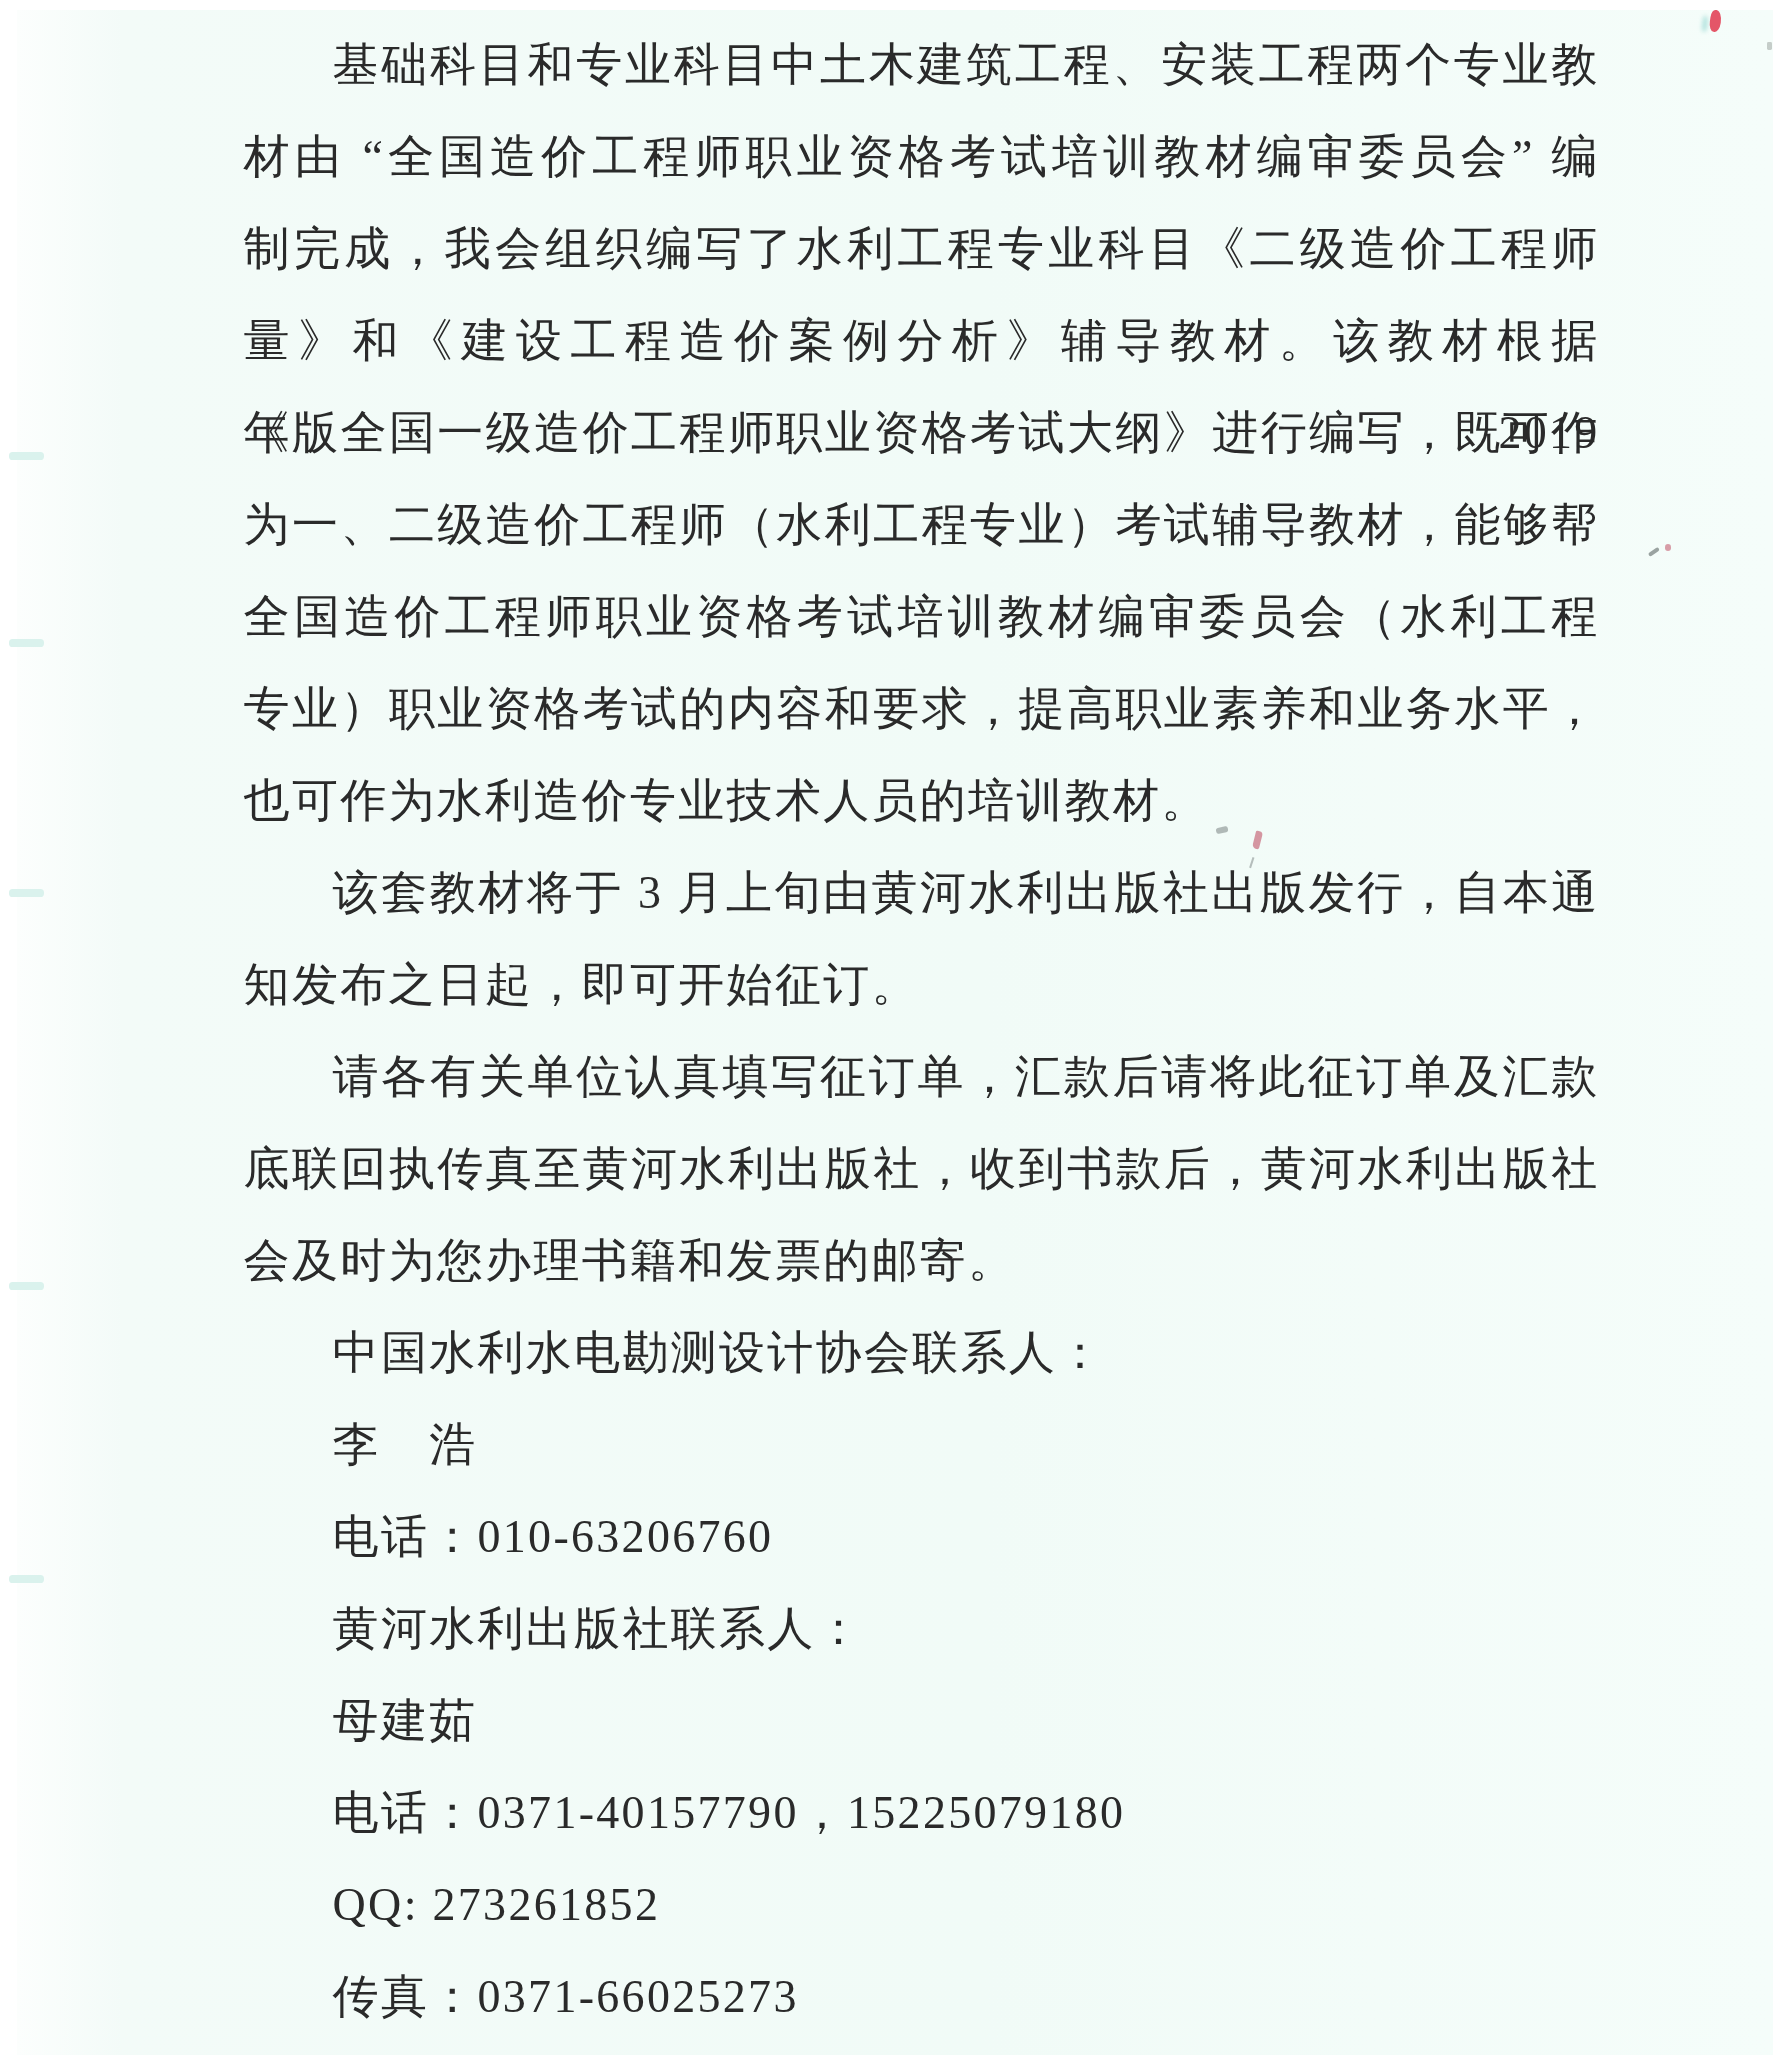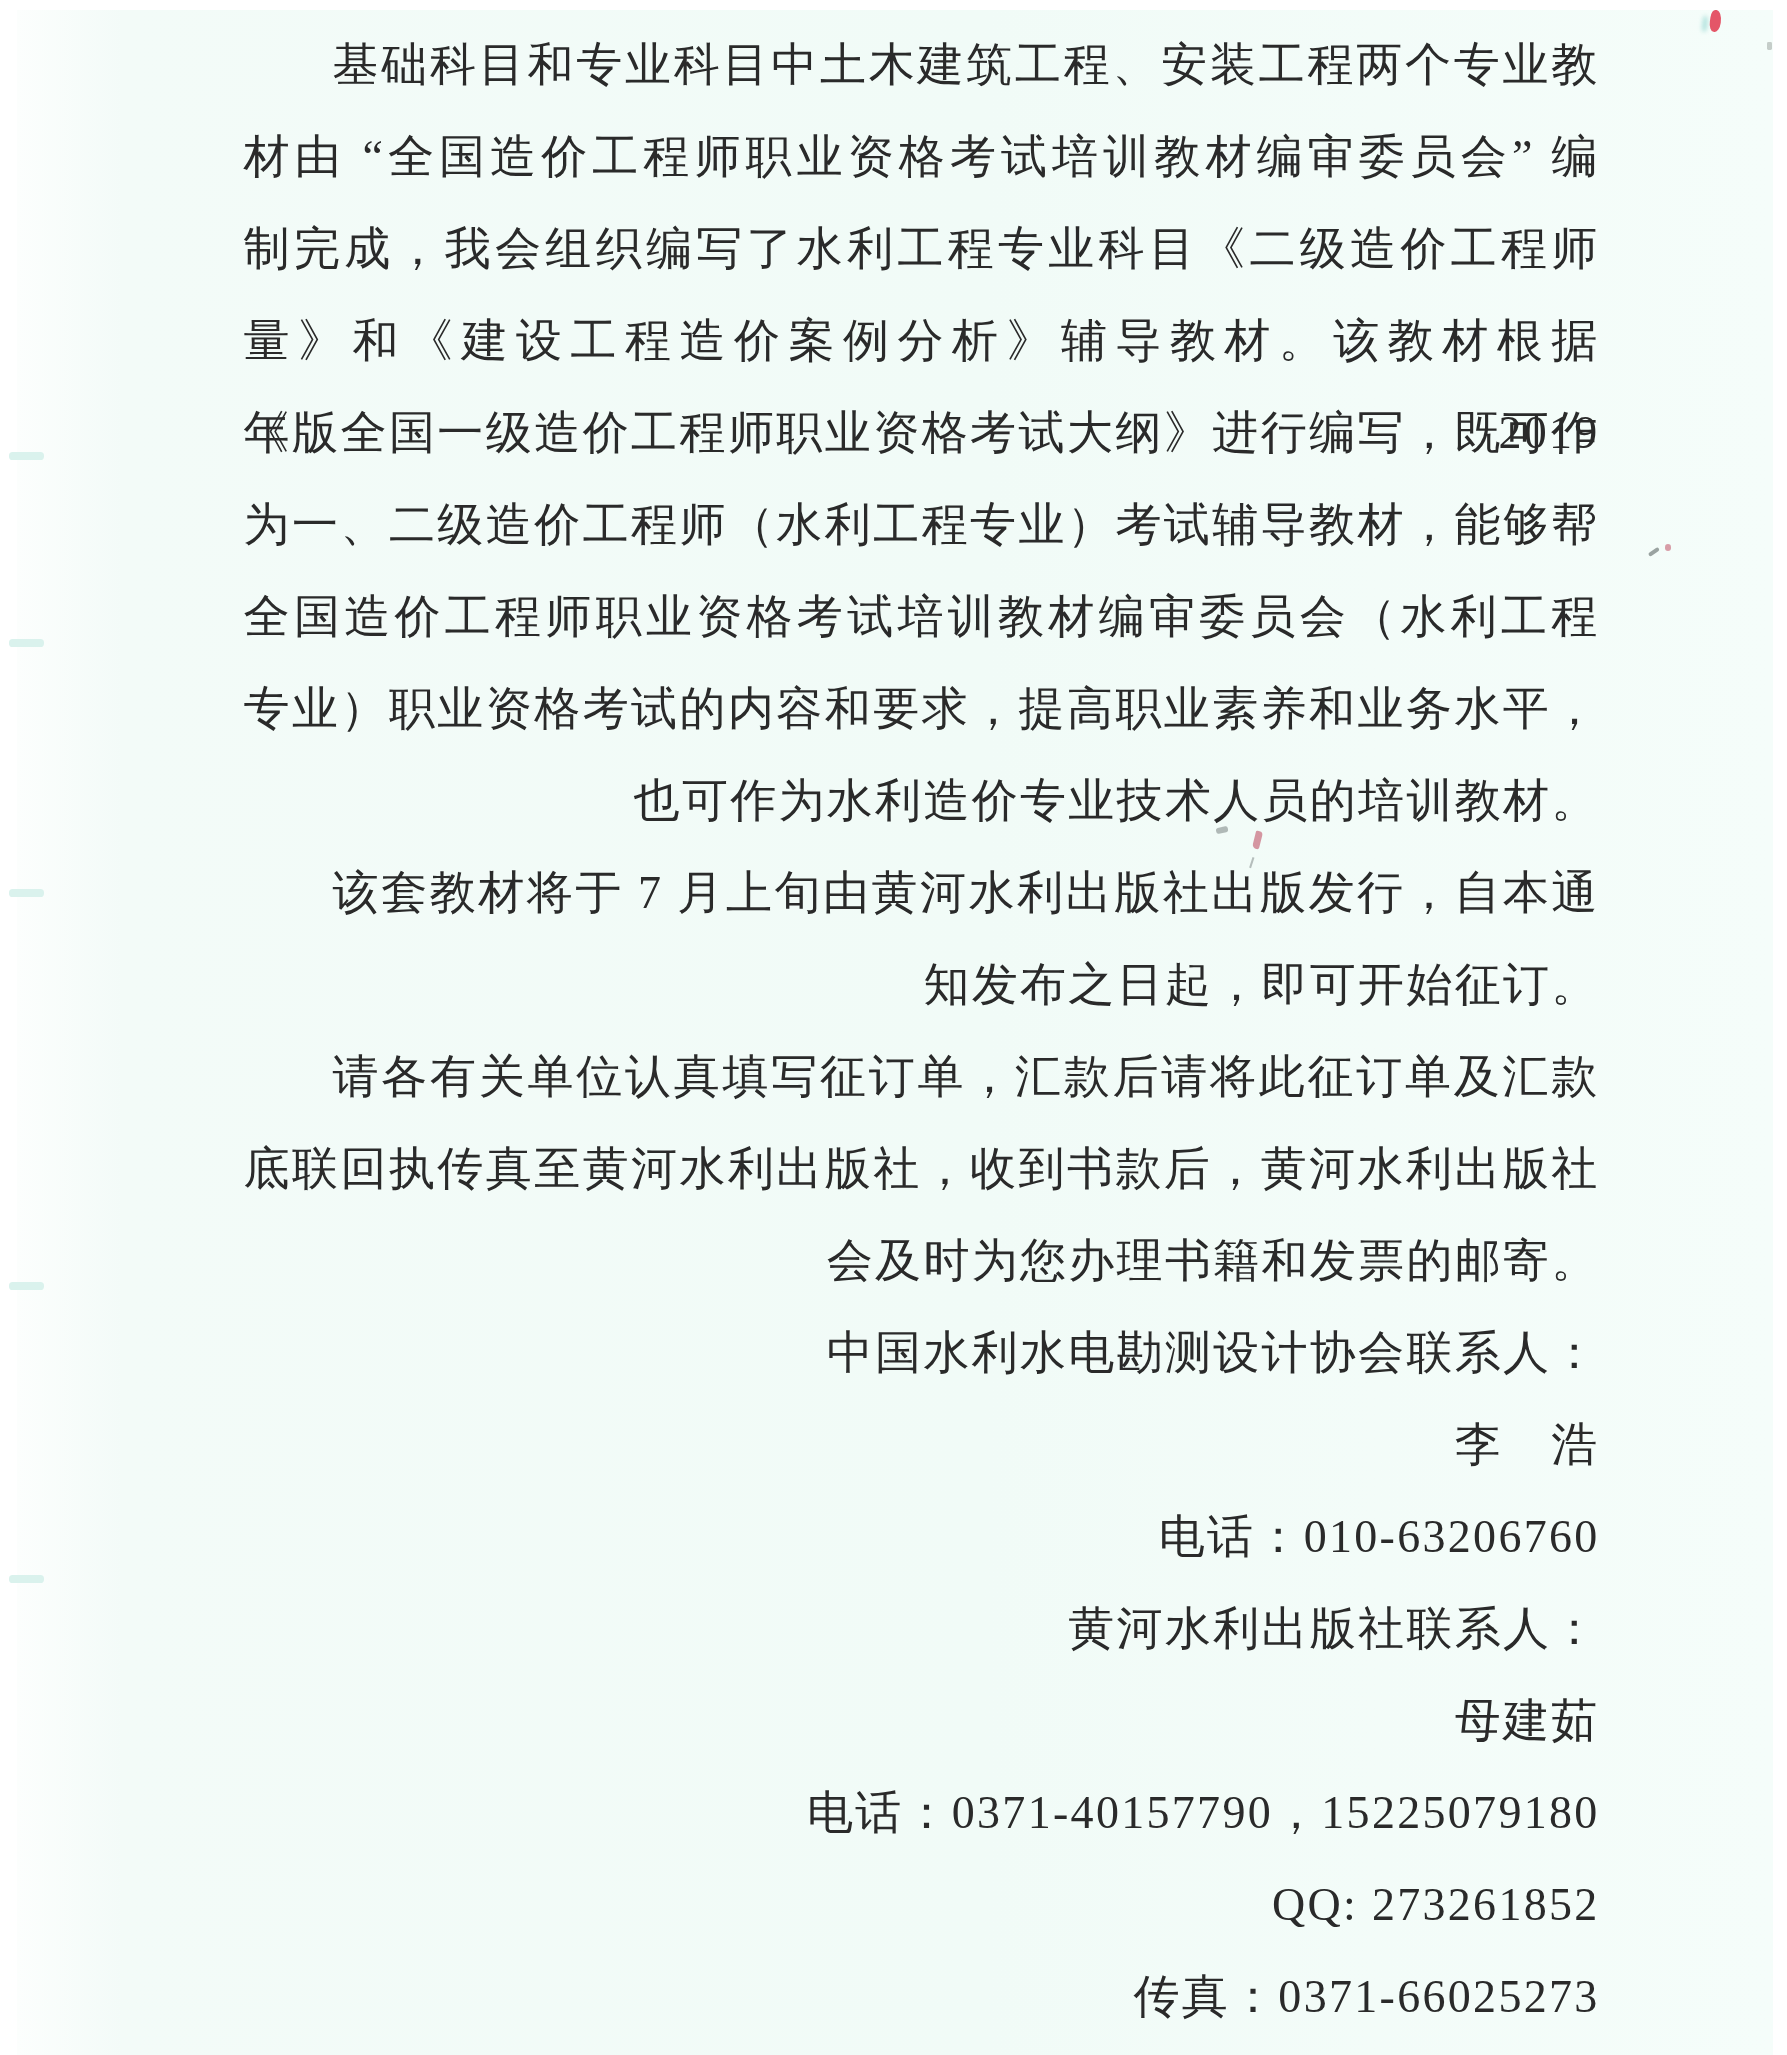--- a/index.html
+++ b/index.html
@@ -34,21 +34,21 @@
     width: 1356px;
     color: var(--text, #2a2a2a);
     font-size: 46px;
     letter-spacing: 2.3px;
     -webkit-font-smoothing: antialiased;
   }
   .line {
     height: 92px;
     line-height: 92px;
     white-space: nowrap;
-    text-align: right;
+    text-align: left;
   }
   .line.justify {
     white-space: normal;
     text-align: justify;
     text-align-last: justify;
     text-justify: inter-character;
   }
   .line.indent { text-indent: 89px; }
 
   
@@ -119,21 +119,21 @@
     <div class="textblock">
       <div class="line indent justify">基础科目和专业科目中土木建筑工程、安装工程两个专业教</div>
       <div class="line justify">材由 “全国造价工程师职业资格考试培训教材编审委员会” 编</div>
       <div class="line justify">制完成，我会组织编写了水利工程专业科目《二级造价工程师</div>
       <div class="line justify">量》和《建设工程造价案例分析》辅导教材。该教材根据《2019</div>
       <div class="line justify">年版全国一级造价工程师职业资格考试大纲》进行编写，既可作</div>
       <div class="line justify">为一、二级造价工程师（水利工程专业）考试辅导教材，能够帮</div>
       <div class="line justify">全国造价工程师职业资格考试培训教材编审委员会（水利工程</div>
       <div class="line justify">专业）职业资格考试的内容和要求，提高职业素养和业务水平，</div>
       <div class="line">也可作为水利造价专业技术人员的培训教材。</div>
-      <div class="line indent justify">该套教材将于 7 月上旬由黄河水利出版社出版发行，自本通</div>
+      <div class="line indent justify">该套教材将于 3 月上旬由黄河水利出版社出版发行，自本通</div>
       <div class="line">知发布之日起，即可开始征订。</div>
       <div class="line indent justify">请各有关单位认真填写征订单，汇款后请将此征订单及汇款</div>
       <div class="line justify">底联回执传真至黄河水利出版社，收到书款后，黄河水利出版社</div>
       <div class="line">会及时为您办理书籍和发票的邮寄。</div>
       <div class="line indent">中国水利水电勘测设计协会联系人：</div>
       <div class="line indent">李　浩</div>
       <div class="line indent">电话：010-63206760</div>
       <div class="line indent">黄河水利出版社联系人：</div>
       <div class="line indent">母建茹</div>
       <div class="line indent">电话：0371-40157790，15225079180</div>

